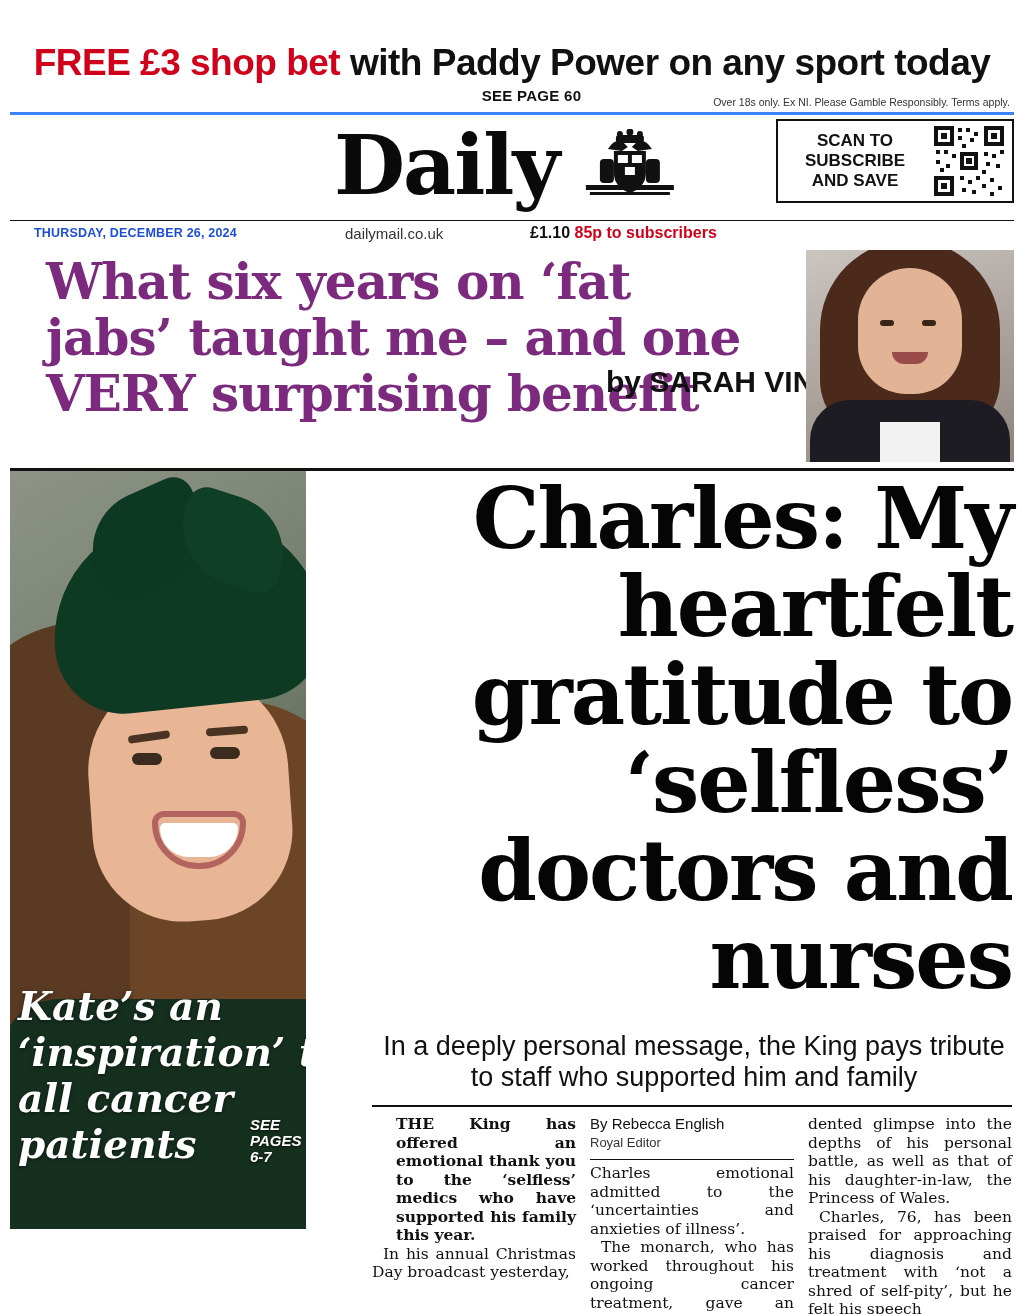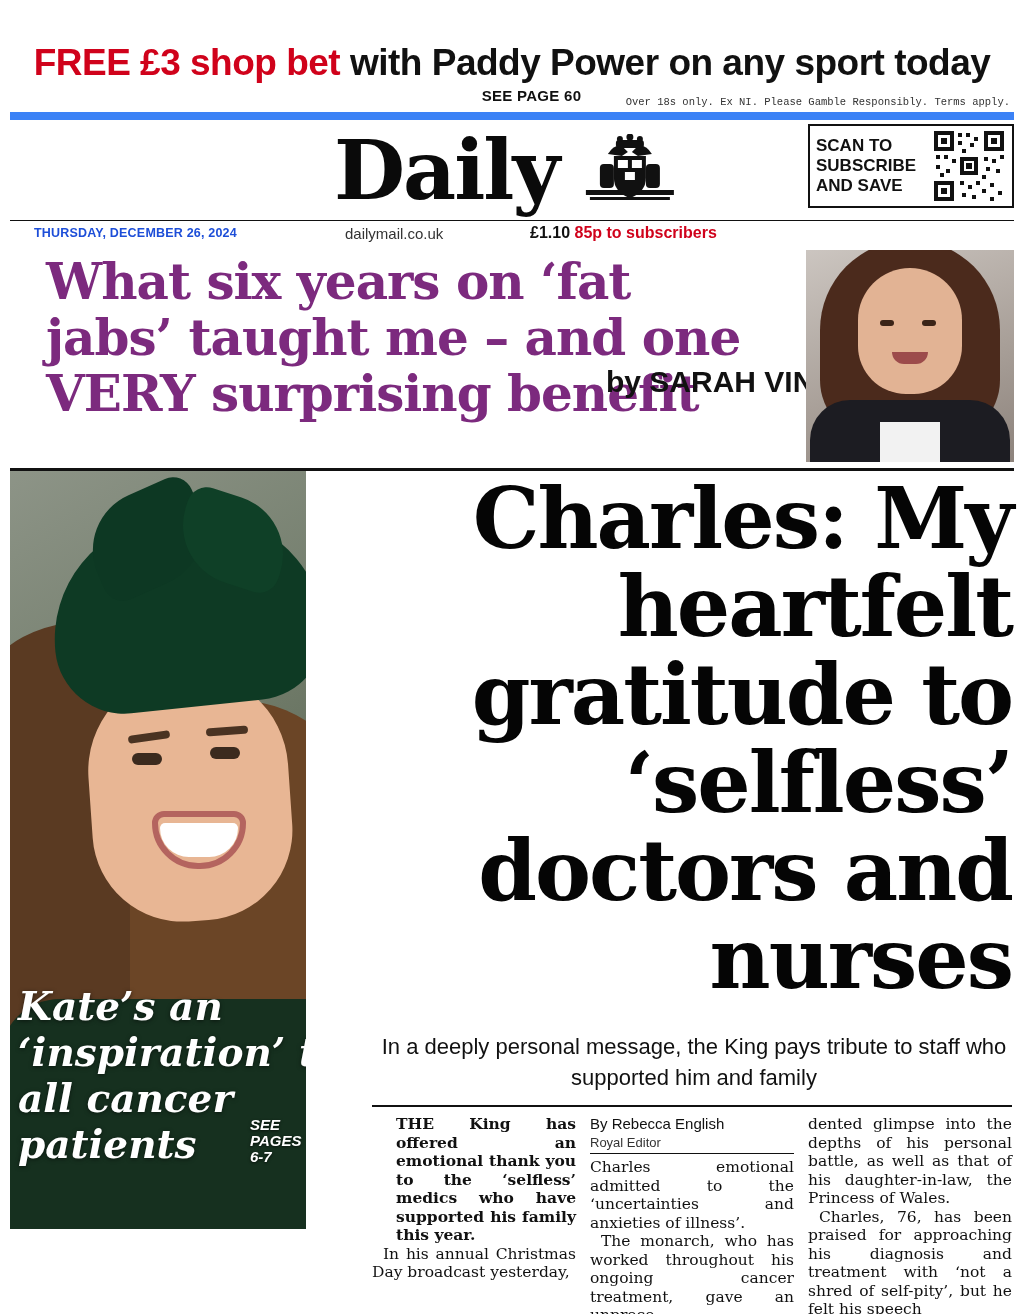--- a/index.html
+++ b/index.html
@@ -34,31 +34,32 @@
     font-size: 15px;
     margin-top: 6px;
     color: #111;
     letter-spacing: 0.3px;
     padding-left: 39px;
   }
   .promo-terms {
     position: absolute;
     right: 14px;
     bottom: 4px;
-    font-family: Liberation Mono, monospace;
+    font-family: Liberation Sans, sans-serif;
     font-size: 10.5px;
     color: #333;
   }
 
   
   .masthead {
     position: relative;
     height: 108px;
-    border-top: 8px solid #3b82f6;
+    border-top: 3px solid #3b82f6;
     margin: 0 10px;
+    text-align: center;
   }
   .mast-title {
     position: absolute;
     left: 50%;
     transform: translateX(-50%);
     top: 0px;
     font-family: "DejaVu Serif", serif;
     font-weight: bold;
     font-size: 82px;
     line-height: 100px;
@@ -74,21 +75,21 @@
     width: 120px; height: 72px;
     position: relative;
     display: inline-block;
     flex: 0 0 auto;
   }
   .crest svg { display:block; }
 
   .subscribe-box {
     position: absolute;
     right: 0; top: 4px;
-    width: 206px; height: 84px;
+    width: 238px; height: 84px;
     border: 2px solid #111;
     display: flex;
     align-items: center;
     padding: 4px 6px;
     gap: 6px;
   }
   .subscribe-text {
     font-family: "Liberation Sans", sans-serif;
     font-weight: bold;
     font-size: 17px;
@@ -231,21 +232,21 @@
     font-size: 84px;
     line-height: 88px;
     letter-spacing: -2px;
   }
   .standfirst {
     position: absolute;
     left: 366px; top: 560px;
     width: 636px;
     text-align: center;
     font-family: "Liberation Sans", sans-serif;
-    font-size: 22px;
+    font-size: 27px;
     line-height: 31px;
     color: #111;
   }
   .rule-under {
     position: absolute;
     left: 362px; top: 634px;
     width: 640px;
     border-top: 2px solid #111;
   }
 
@@ -271,21 +272,21 @@
   .byline-name {
     font-family: "Liberation Sans", sans-serif;
     font-size: 15px;
     color: #111;
   }
   .byline-role {
     font-family: "Liberation Sans", sans-serif;
     font-size: 13px;
     color: #333;
     margin-bottom: 4px;
-    padding-bottom: 1px;
+    padding-bottom: 7px;
     border-bottom: 1px solid #111;
   }
   .col-left-pad { padding-top: 0; }
 </style>
 </head>
 <body>
 
 <div class="page">
 
   <div class="promo">

